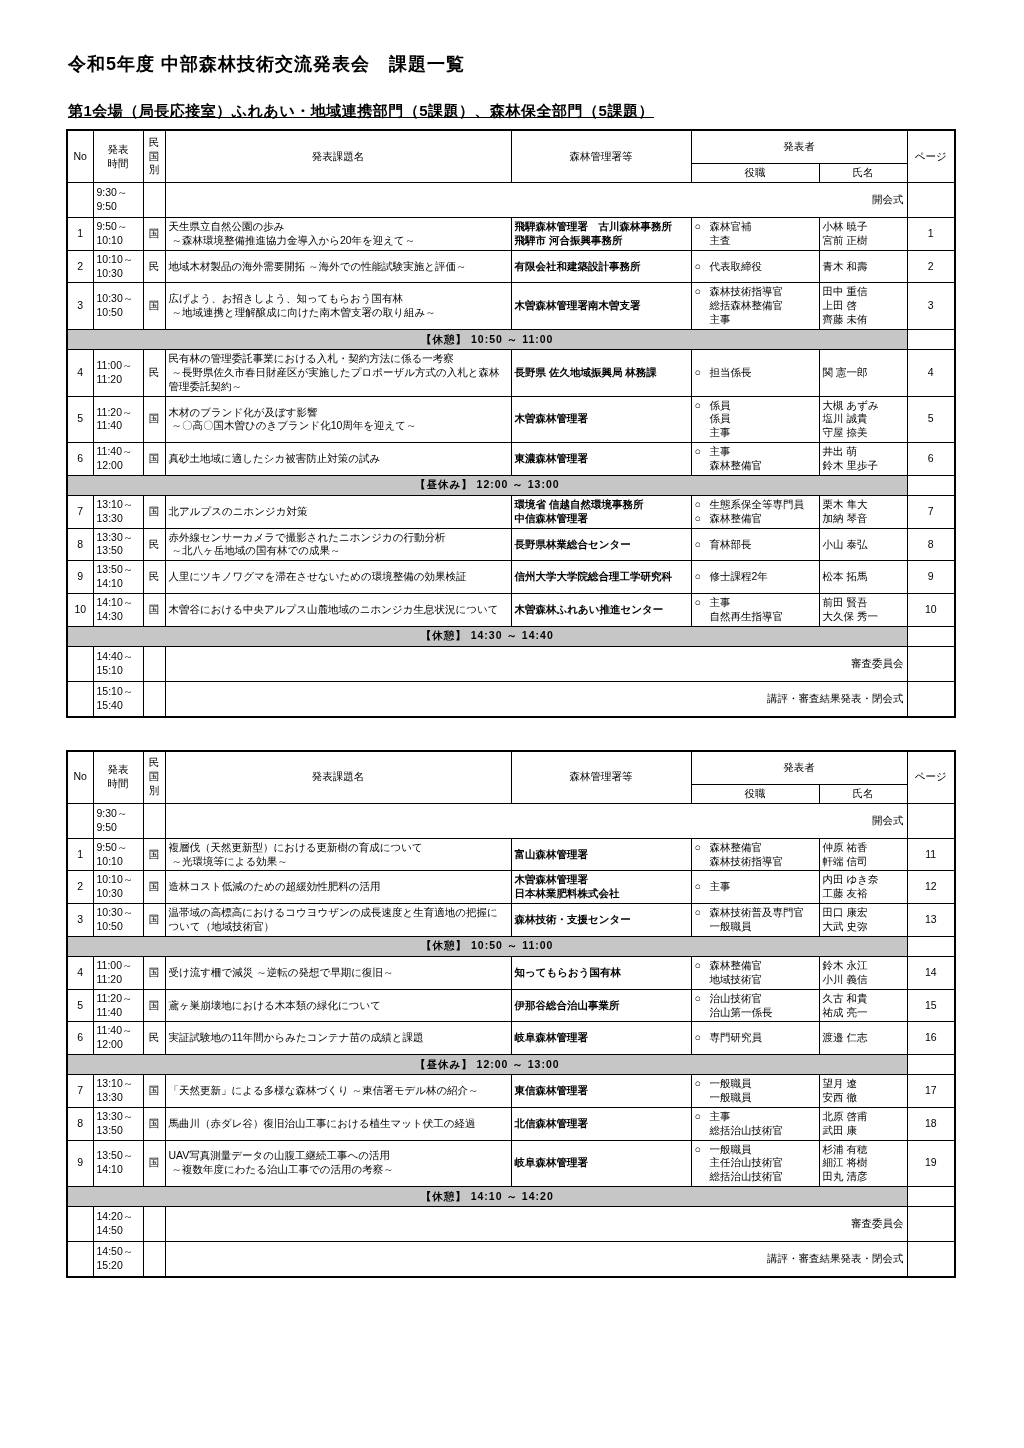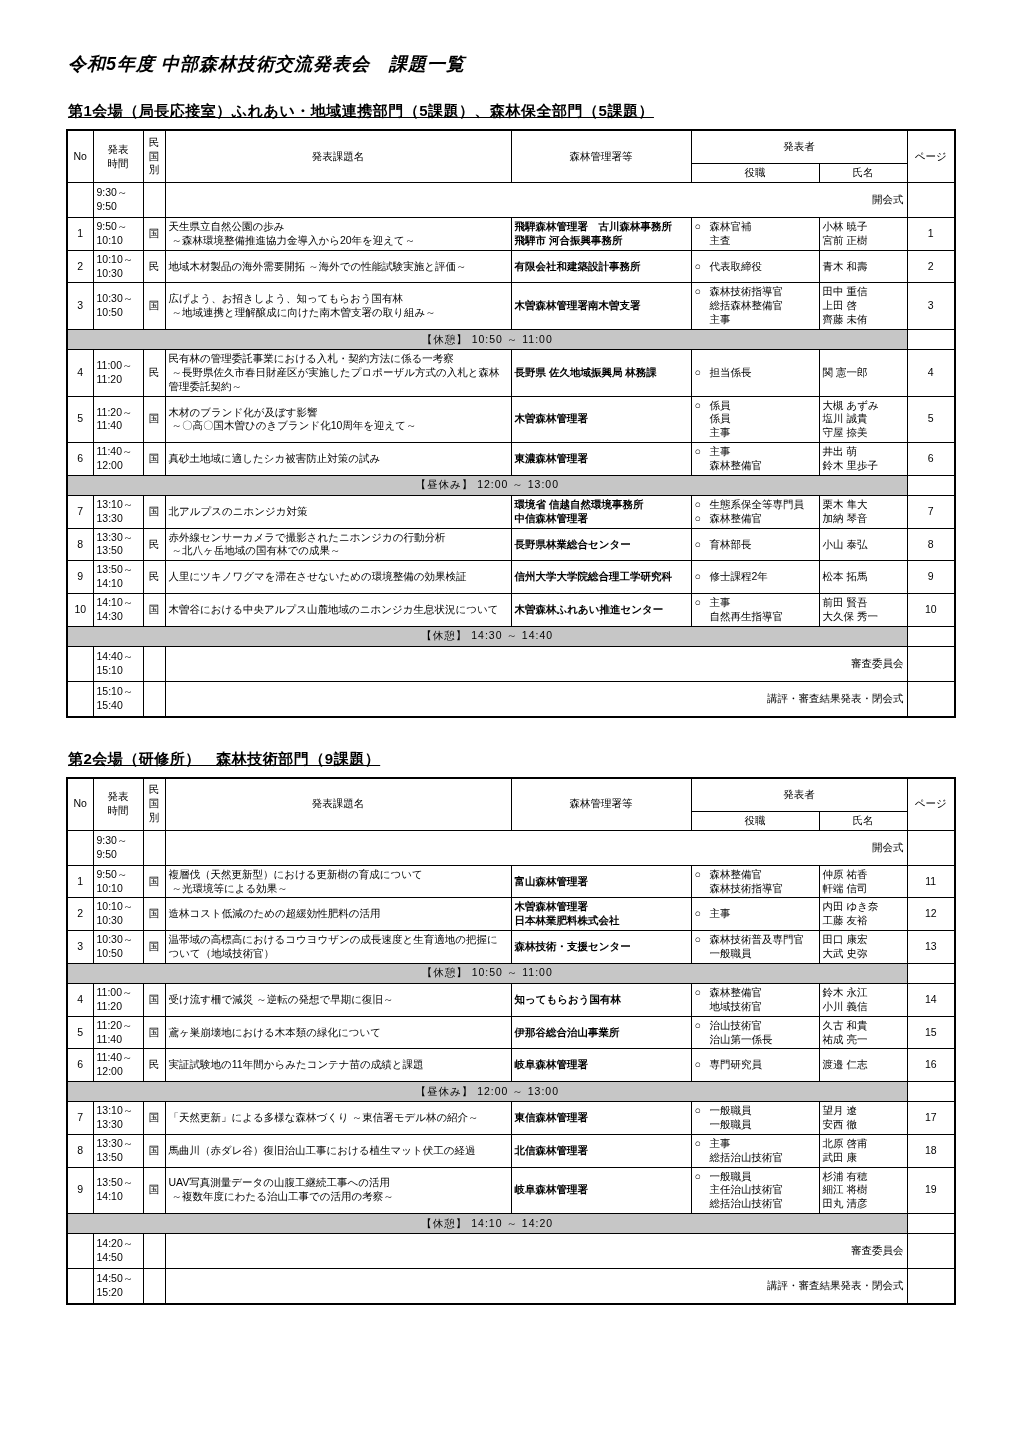--- a/index.html
+++ b/index.html
@@ -3,21 +3,21 @@
 <meta charset="utf-8">
 <style>
   html,body{margin:0;padding:0;background:#ffffff;}
   body{
     width:1024px;height:1448px;
     font-family:"Liberation Sans","DejaVu Sans",sans-serif;
     color:#000;
   }
   .page{padding:52px 66px 0 66px;}
   .doc-title{
-    font-size:18px;font-weight:bold;margin:0 0 26px 2px;letter-spacing:1px;font-style:italic;
+    font-size:18px;font-weight:bold;margin:0 0 26px 2px;letter-spacing:1px;
   }
   .venue{margin-bottom:32px;}
   .venue-heading{
     font-size:15px;font-weight:bold;text-decoration:underline;
     margin:0 0 8px 2px;letter-spacing:0.5px;
   }
   table.schedule{
     border-collapse:collapse;table-layout:fixed;width:888px;
     border:2px solid #000;font-size:10.5px;line-height:1.32;
   }
@@ -29,21 +29,21 @@
     text-align:center;white-space:pre-line;padding:1px 1px;
   }
   thead tr.h1 th{height:30px;}
   thead tr.h2 th{height:16px;}
   td.c{text-align:center;}
   td.time-cell{text-align:left;white-space:pre-line;}
   td.cat-cell{text-align:center;}
   tr.session-row td{height:32px;}
   td.session-label{ text-align:right;}
   tr.break-row td.break-cell{
-    background:#c6c6c6;text-align:center;font-weight:normal;height:17px;
+    background:#c6c6c6;text-align:center;font-weight:bold;height:17px;
     letter-spacing:1px;
   }
   td.title-cell div{white-space:pre-wrap;}
   td.org-cell div{white-space:pre-wrap;font-weight:bold;}
   .role-line{display:flex;align-items:flex-start;}
   .lead-marker{width:15px;flex:none;display:inline-block;}
   td.page-cell{text-align:center;}
   tr.talk-row td{padding-top:2px;padding-bottom:2px;}
 </style>
 </head>
@@ -384,21 +384,20 @@
               <td class="time-cell">15:10～
 15:40</td>
               <td class="cat-cell"></td>
               <td class="session-label" colspan="4">講評・審査結果発表・閉会式</td>
               <td class="page-cell"></td>
             </tr>
           </tbody>
         </table>
       </section>
       <section class="venue">
-        <h2 class="venue-heading">第2会場（研修所）　森林技術部門（9課題）</h2>
         <table class="schedule">
           <colgroup>
             <col style="width: 26px;">
             <col style="width: 50px;">
             <col style="width: 22px;">
             <col style="width: 346px;">
             <col style="width: 180px;">
             <col style="width: 128px;">
             <col style="width: 88px;">
             <col style="width: 48px;">

